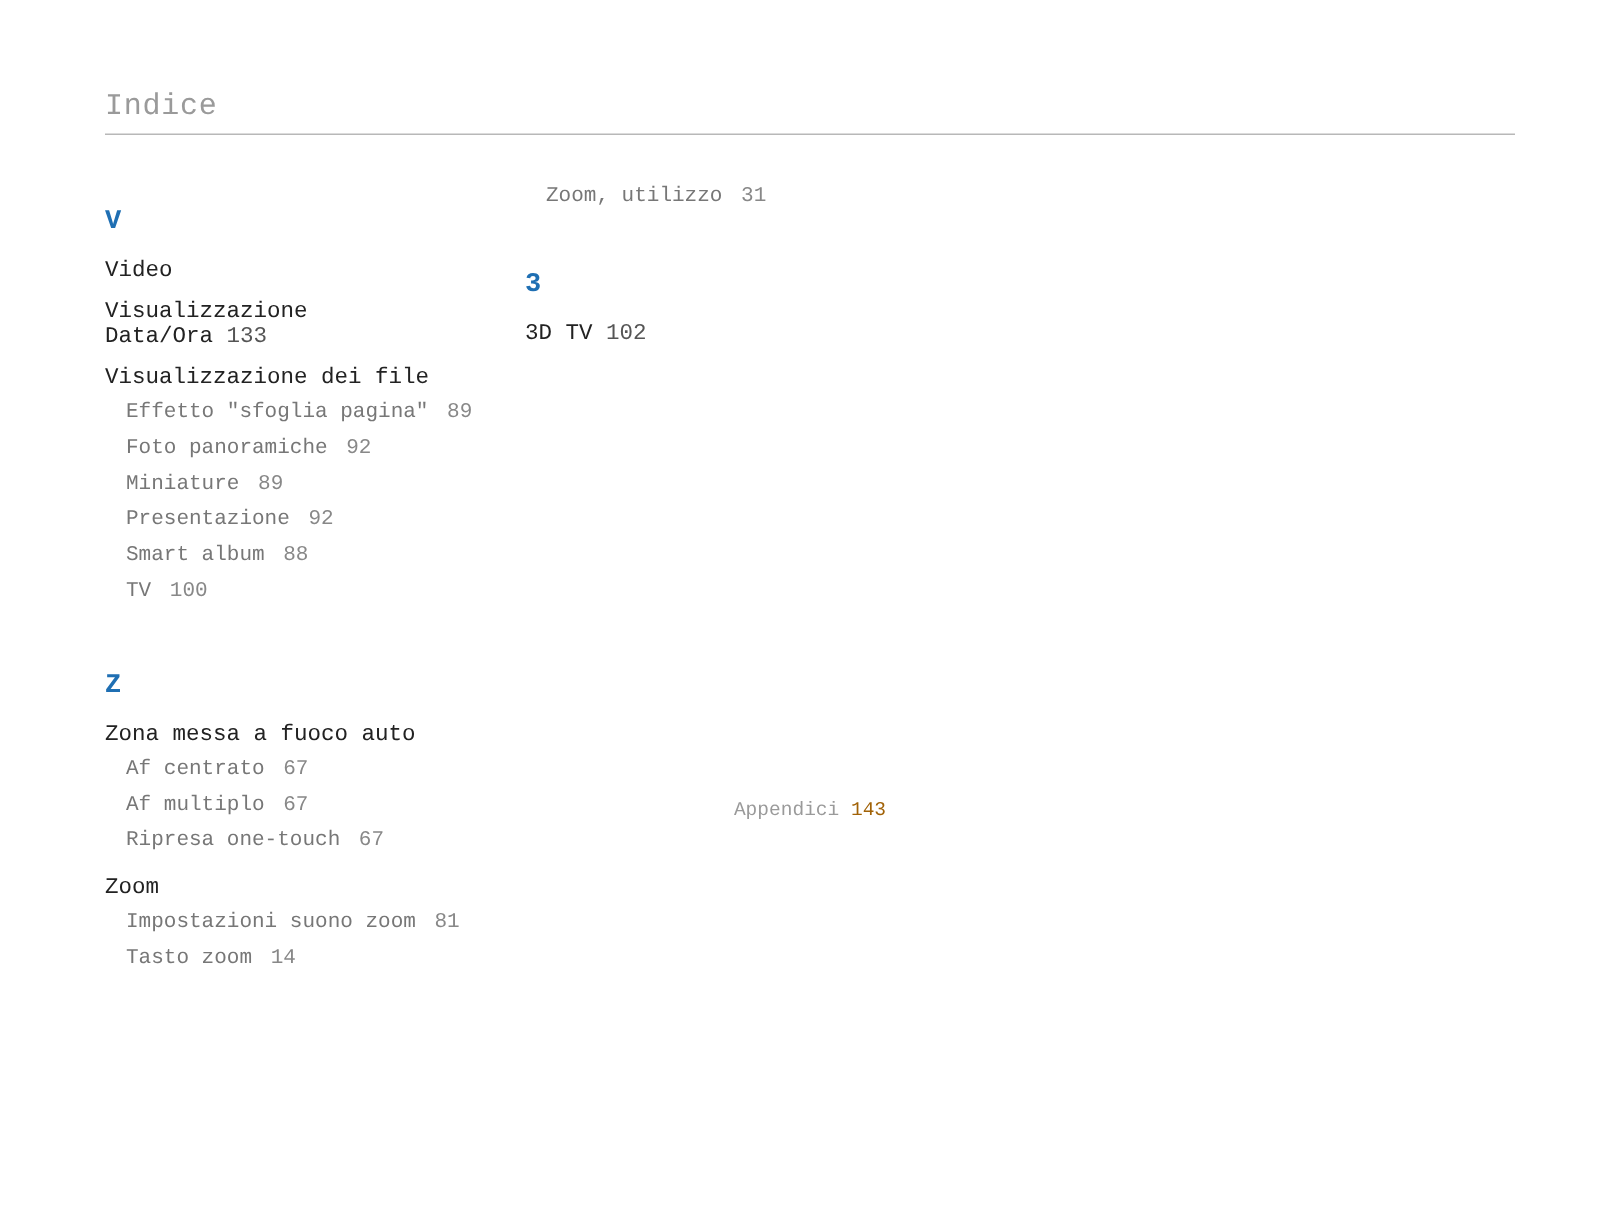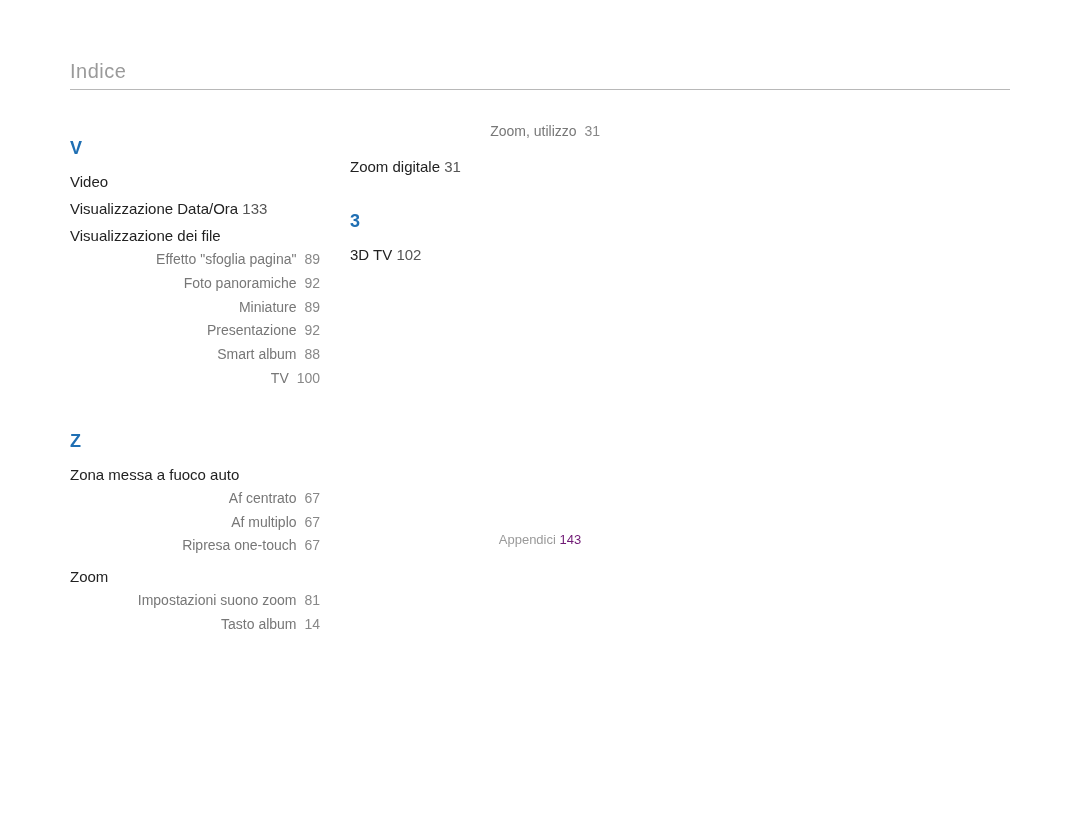--- a/index.html
+++ b/index.html
@@ -10,20 +10,21 @@
     background: #ffffff;
     font-family: Arial, Helvetica, sans-serif;
     color: #333;
   }
   .page {
     position: relative;
     width: 1080px;
     height: 579px;
     box-sizing: border-box;
     padding: 60px 70px 0 70px;
+    font-family: Liberation Mono, monospace;
   }
   .header {
     font-size: 20px;
     color: #9a9a9a;
     font-weight: 400;
     padding-bottom: 6px;
     border-bottom: 1px solid #b8b8b8;
     width: 100%;
     letter-spacing: 0.5px;
   }
@@ -58,33 +59,32 @@
     font-size: 14px;
     line-height: 1.7;
     padding-left: 14px;
   }
   .sub .pg {
     color: #888;
     margin-left: 4px;
   }
   .row {
     display: block;
-    text-align: right;
   }
   .footer {
     position: absolute;
     bottom: 32px;
     width: 100%;
     left: 0;
     text-align: center;
     font-size: 13px;
     color: #9a9a9a;
   }
   .footer .pg {
-    color: #701a75;
+    color: #a16207;
   }
 </style>
 </head>
 <body>
 
 <div class="page">
   <div class="header">Indice</div>
 
   <div class="columns">
 
@@ -122,32 +122,29 @@
         <span class="row"><span>Af centrato</span>&nbsp;<span class="pg">67</span></span>
         <span class="row"><span>Af multiplo</span>&nbsp;<span class="pg">67</span></span>
         <span class="row"><span>Ripresa one-touch</span>&nbsp;<span class="pg">67</span></span>
       </div>
 
       <div class="entry-title">
         <span>Zoom</span>
       </div>
       <div class="sub">
         <span class="row"><span>Impostazioni suono zoom</span>&nbsp;<span class="pg">81</span></span>
-        <span class="row"><span>Tasto album</span>&nbsp;<span class="pg">14</span></span>
+        <span class="row"><span>Tasto zoom</span>&nbsp;<span class="pg">14</span></span>
       </div>
     </div>
 
     <div class="col">
       <div class="sub" style="padding-left:14px; margin-top:0;">
         <span class="row"><span>Zoom, utilizzo</span>&nbsp;<span class="pg">31</span></span>
       </div>
 
-      <div class="entry-title" style="margin-top:14px;">
-        <span>Zoom digitale</span>&nbsp;<span class="pg">31</span>
-      </div>
 
       <div class="section-letter" style="margin-top:36px;">3</div>
 
       <div class="entry-title">
         <span>3D TV</span>&nbsp;<span class="pg">102</span>
       </div>
     </div>
 
   </div>
 

